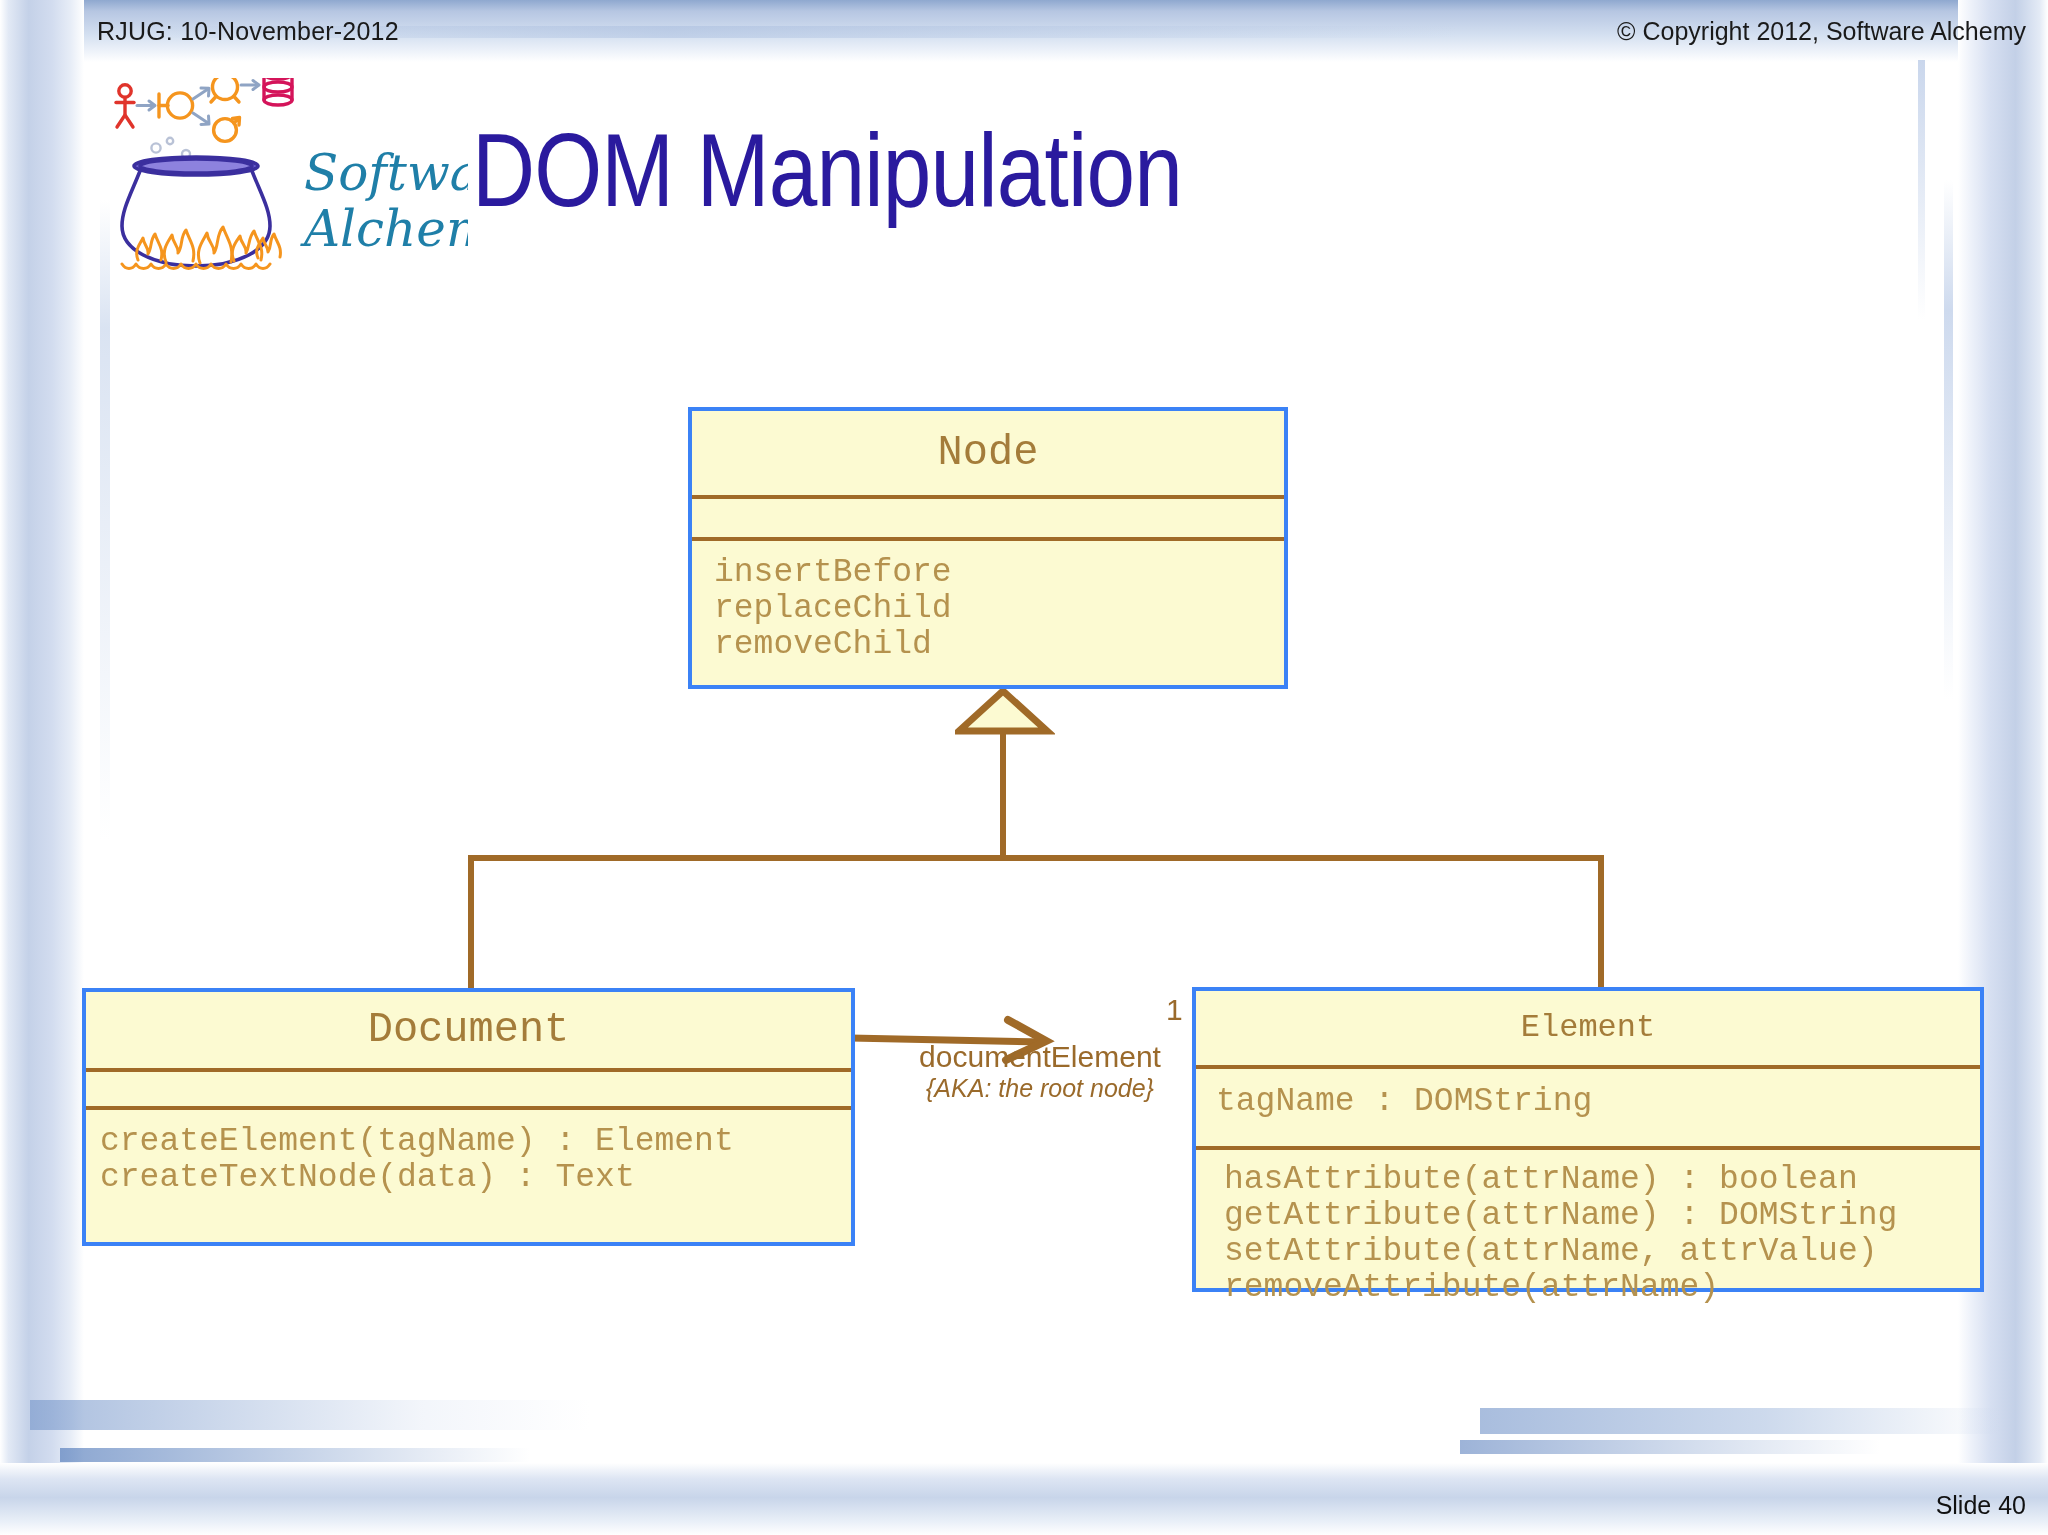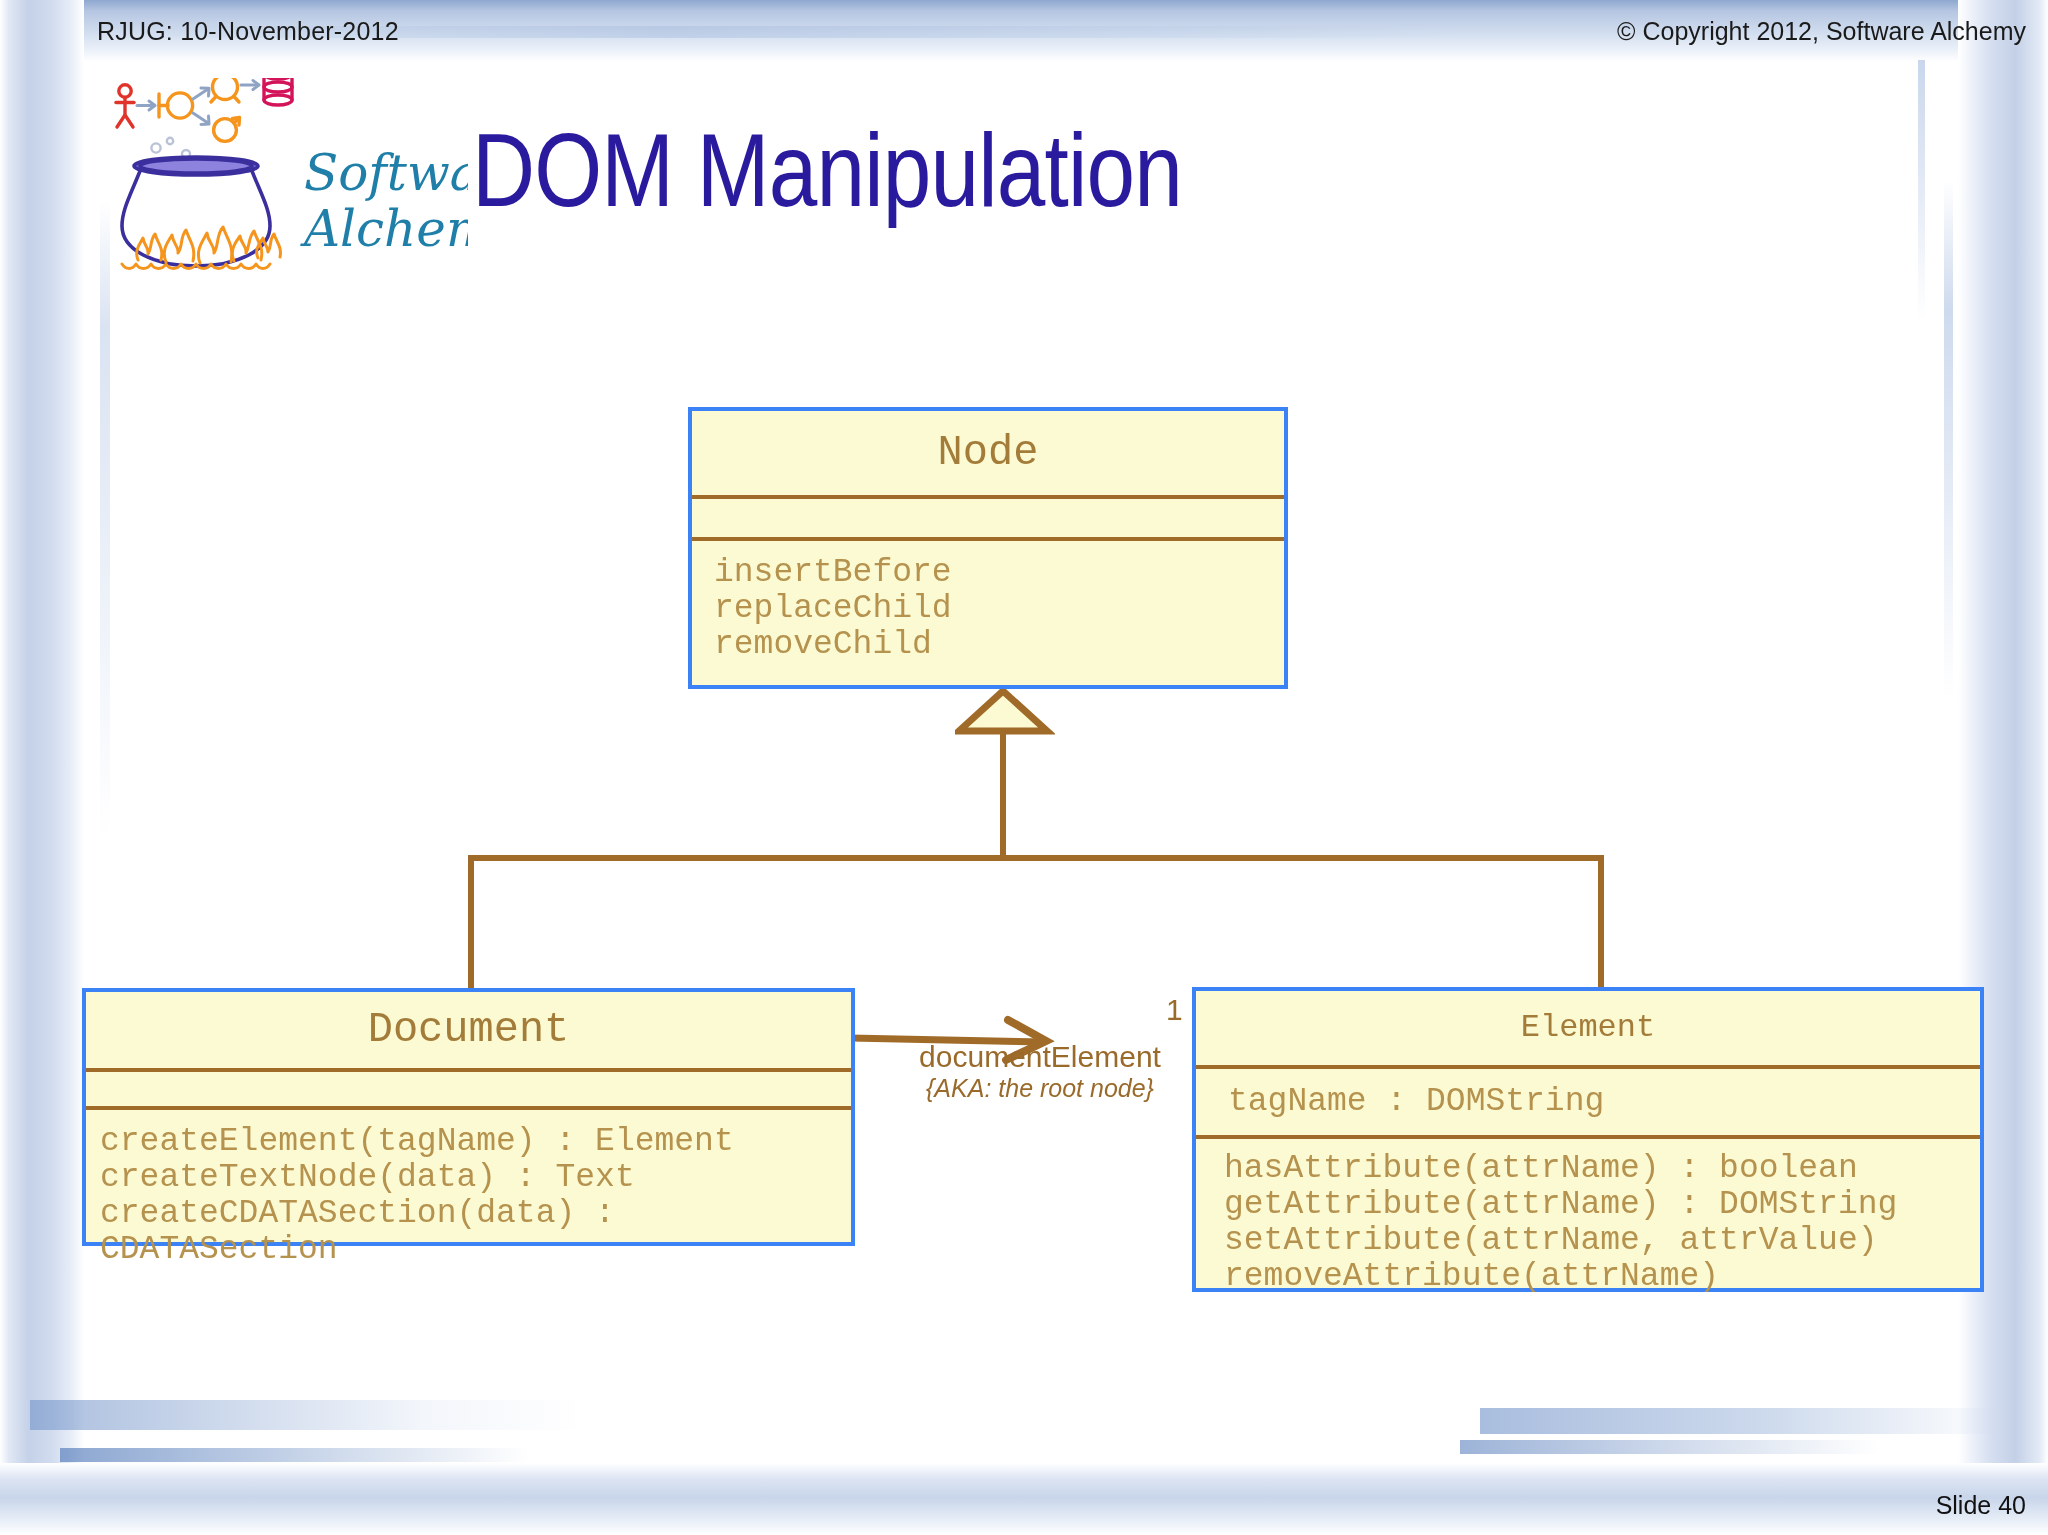--- a/index.html
+++ b/index.html
@@ -209,28 +209,27 @@
     </div>
 
     <div class="umlbox" style="left:82px;top:988px;width:773px;height:258px;">
       <div class="sec sec-title" style="height:76px;line-height:76px;font-size:42px;">Document</div>
       <div class="divider"></div>
       <div class="sec" style="height:34px;"></div>
       <div class="divider"></div>
       <div class="sec sec-body" style="padding:14px 0 0 14px;font-size:33px;line-height:36px;">
         <div>createElement(tagName) : Element</div>
         <div>createTextNode(data) : Text</div>
-        <div>createCDATASection(data) : CDATASection</div>
       </div>
     </div>
 
     <div class="umlbox" style="left:1192px;top:987px;width:792px;height:305px;">
       <div class="sec sec-title" style="height:74px;line-height:74px;font-size:32px;">Element</div>
       <div class="divider"></div>
-      <div class="sec sec-body" style="height:66px;line-height:66px;padding-left:32px;font-size:33px;">tagName : DOMString</div>
+      <div class="sec sec-body" style="height:77px;line-height:66px;padding-left:20px;font-size:33px;">tagName : DOMString</div>
       <div class="divider"></div>
       <div class="sec sec-body" style="padding:12px 0 0 28px;font-size:33px;line-height:36px;">
         <div>hasAttribute(attrName) : boolean</div>
         <div>getAttribute(attrName) : DOMString</div>
         <div>setAttribute(attrName, attrValue)</div>
         <div>removeAttribute(attrName)</div>
       </div>
     </div>
 
   </div>

